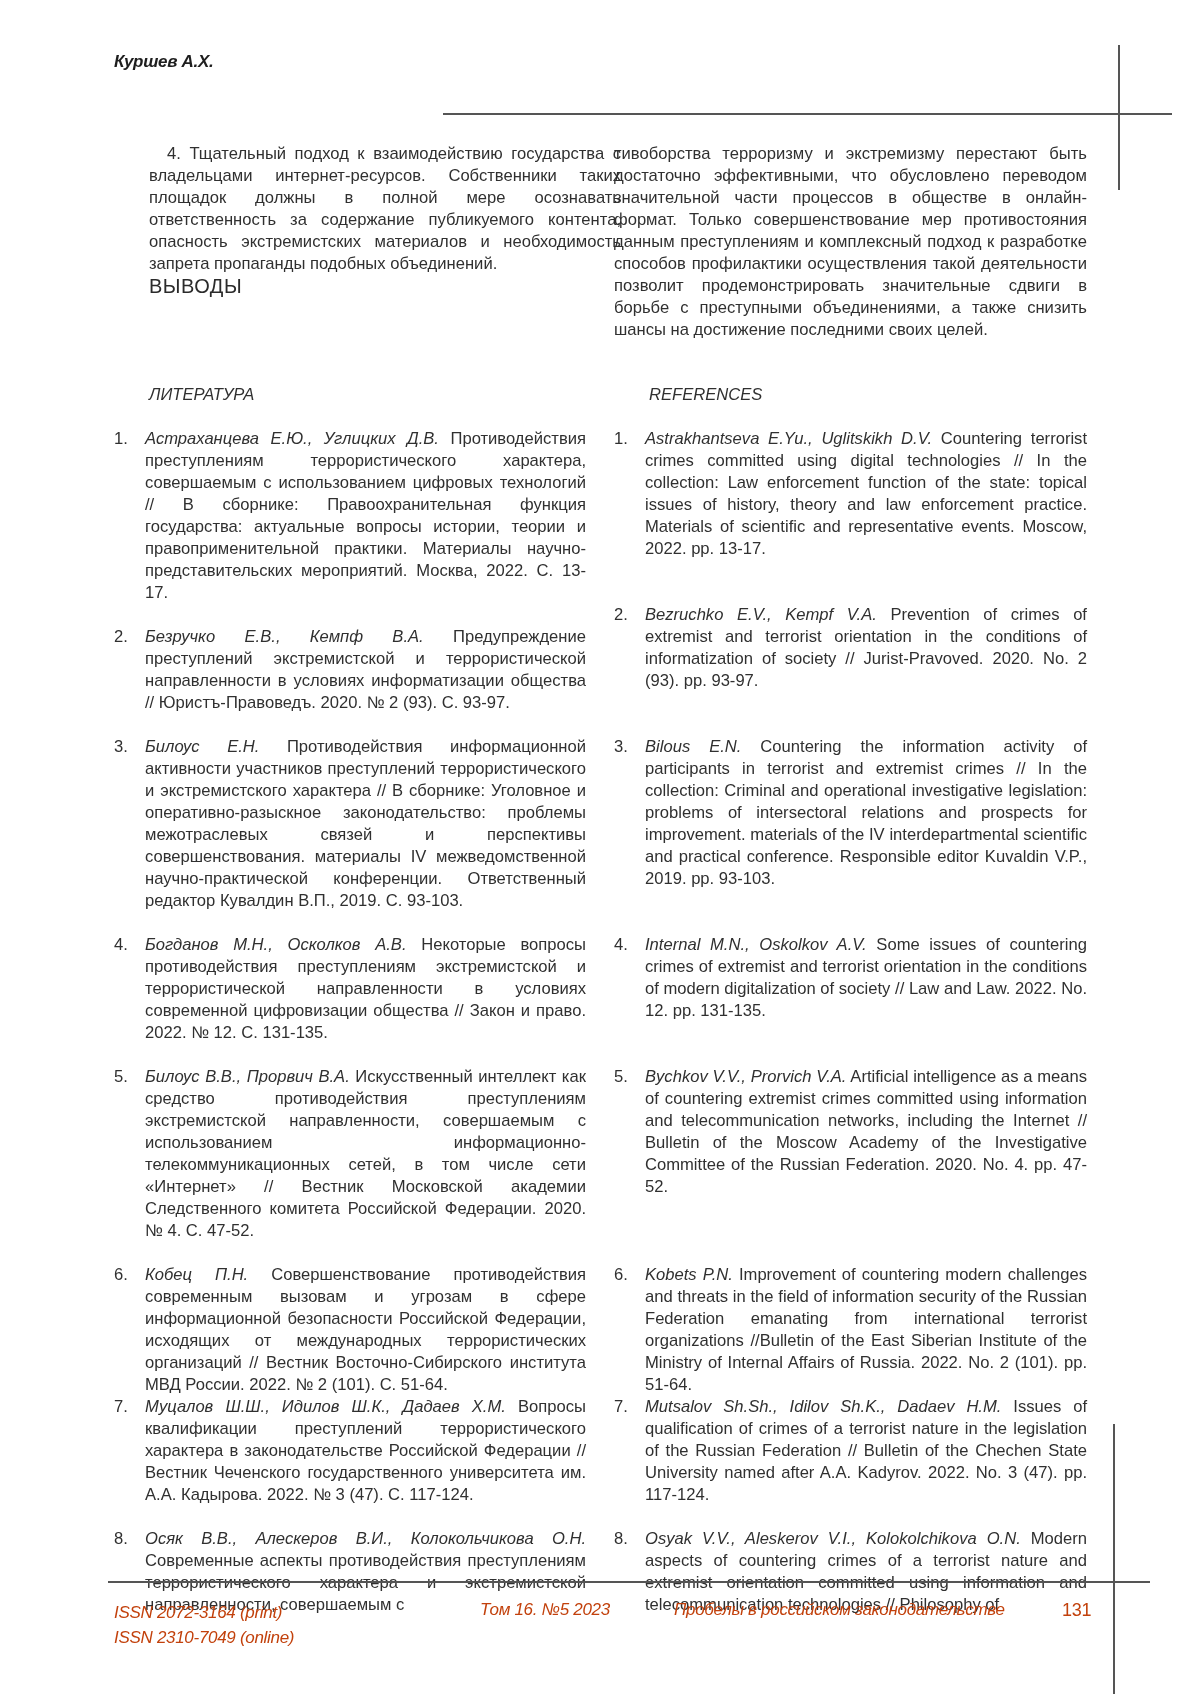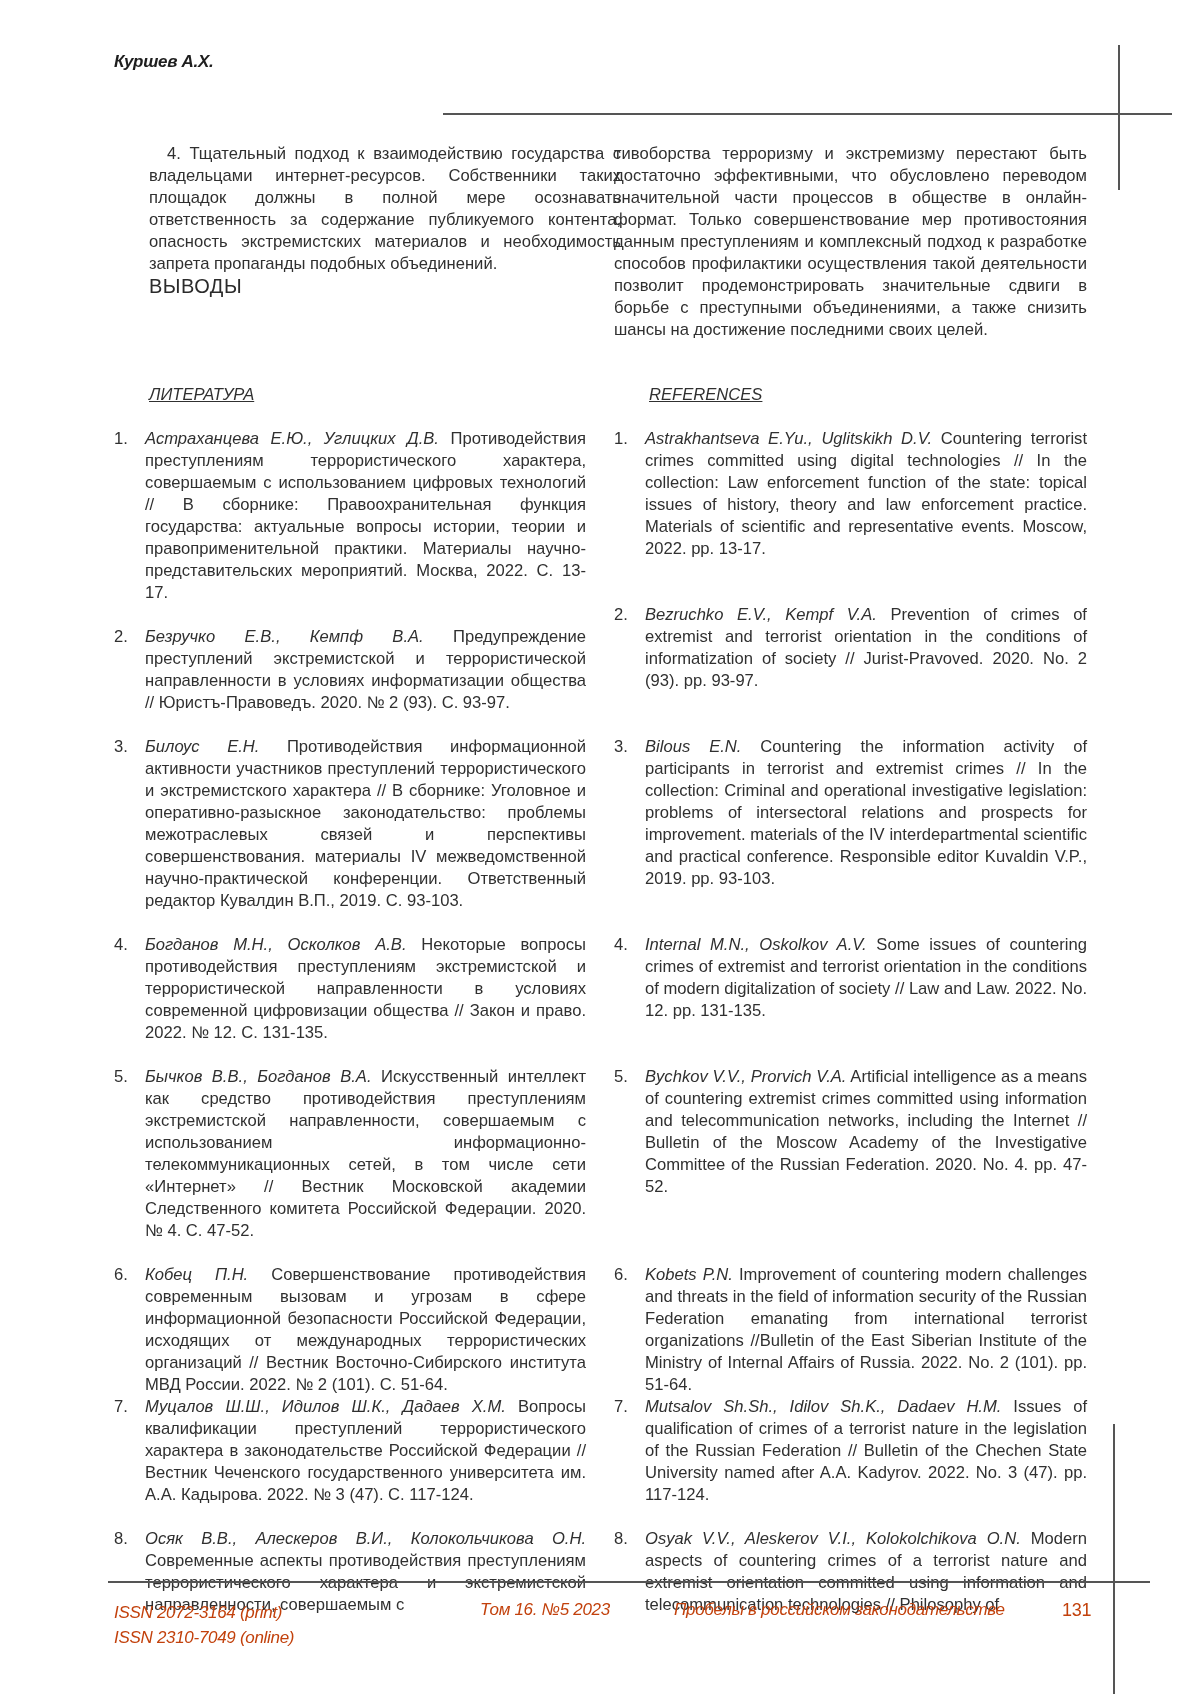--- a/index.html
+++ b/index.html
@@ -19,21 +19,21 @@
   .ftr-hrule { left: 108px; top: 1581px; width: 1042px; height: 2px; }
   .ftr-vrule { left: 1113px; top: 1424px; width: 2px; height: 270px; }
 
   
   .col { font-size: 16.6px; line-height: 22px; text-align: justify; color: #303030; }
   .col-left { left: 114px; top: 143px; width: 472px; margin-left: 35px; }
   .col-right { left: 614px; top: 143px; width: 473px; }
   .para p { margin: 0; text-indent: 18px; }
   .section-title { font-size: 20px; margin: 8px 0 10px 0; letter-spacing: 0.5px; color: #2b2b2b; text-indent: 0 !important; }
 
-  .ref-head { font-style: italic; text-decoration: underline; font-size: 16.6px; margin-left: 35px; line-height: 22px; }
+  .ref-head { font-style: italic; font-size: 16.6px; margin-left: 35px; line-height: 22px; }
   .ref { position: absolute; width: 100%; }
   .ref-num { position: absolute; left: 0; top: 0; width: 30px; }
   .ref-body { margin-left: 31px; text-align: justify; }
   .ref-body .auth { font-style: italic; }
 
   .refs-left { left: 114px; top: 384px; width: 472px; height: 1190px; font-size: 16.6px; line-height: 22px; color: #303030; }
   .refs-right { left: 614px; top: 384px; width: 473px; height: 1190px; font-size: 16.6px; line-height: 22px; color: #303030; }
 
   
   .ftr { font-size: 17px; font-style: italic; color: #c2410c; letter-spacing: -0.3px; }
@@ -73,21 +73,21 @@
       <div class="ref" style="top: 330px;">
         <span class="ref-num">3.</span>
         <div class="ref-body"><span class="auth">Билоус Е.Н.</span><span> Противодействия информационной активности участников преступлений террористического и экстремистского характера // В сборнике: Уголовное и оперативно-разыскное законодательство: проблемы межотраслевых связей и перспективы совершенствования. материалы IV межведомственной научно-практической конференции. Ответственный редактор Кувалдин В.П., 2019. С. 93-103.</span></div>
       </div>
       <div class="ref" style="top: 528px;">
         <span class="ref-num">4.</span>
         <div class="ref-body"><span class="auth">Богданов М.Н., Осколков А.В.</span><span> Некоторые вопросы противодействия преступлениям экстремистской и террористической направленности в условиях современной цифровизации общества // Закон и право. 2022. № 12. С. 131-135.</span></div>
       </div>
       <div class="ref" style="top: 660px;">
         <span class="ref-num">5.</span>
-        <div class="ref-body"><span class="auth">Бычков В.В., Богданов В.А.</span><span> Искусственный интеллект как средство противодействия преступлениям экстремистской направленности, совершаемым с использованием информационно-телекоммуникационных сетей, в том числе сети «Интернет» // Вестник Московской академии Следственного комитета Российской Федерации. 2020. № 4. С. 47-52.</span></div>
+        <div class="ref-body"><span class="auth">Билоус В.В., Прорвич В.А.</span><span> Искусственный интеллект как средство противодействия преступлениям экстремистской направленности, совершаемым с использованием информационно-телекоммуникационных сетей, в том числе сети «Интернет» // Вестник Московской академии Следственного комитета Российской Федерации. 2020. № 4. С. 47-52.</span></div>
       </div>
       <div class="ref" style="top: 858px;">
         <span class="ref-num">6.</span>
         <div class="ref-body"><span class="auth">Кобец П.Н.</span><span> Совершенствование противодействия современным вызовам и угрозам в сфере информационной безопасности Российской Федерации, исходящих от международных террористических организаций // Вестник Восточно-Сибирского института МВД России. 2022. № 2 (101). С. 51-64.</span></div>
       </div>
       <div class="ref" style="top: 990px;">
         <span class="ref-num">7.</span>
         <div class="ref-body"><span class="auth">Муцалов Ш.Ш., Идилов Ш.К., Дадаев Х.М.</span><span> Вопросы квалификации преступлений террористического характера в законодательстве Российской Федерации // Вестник Чеченского государственного университета им. А.А. Кадырова. 2022. № 3 (47). С. 117-124.</span></div>
       </div>
       <div class="ref" style="top: 1122px;">

